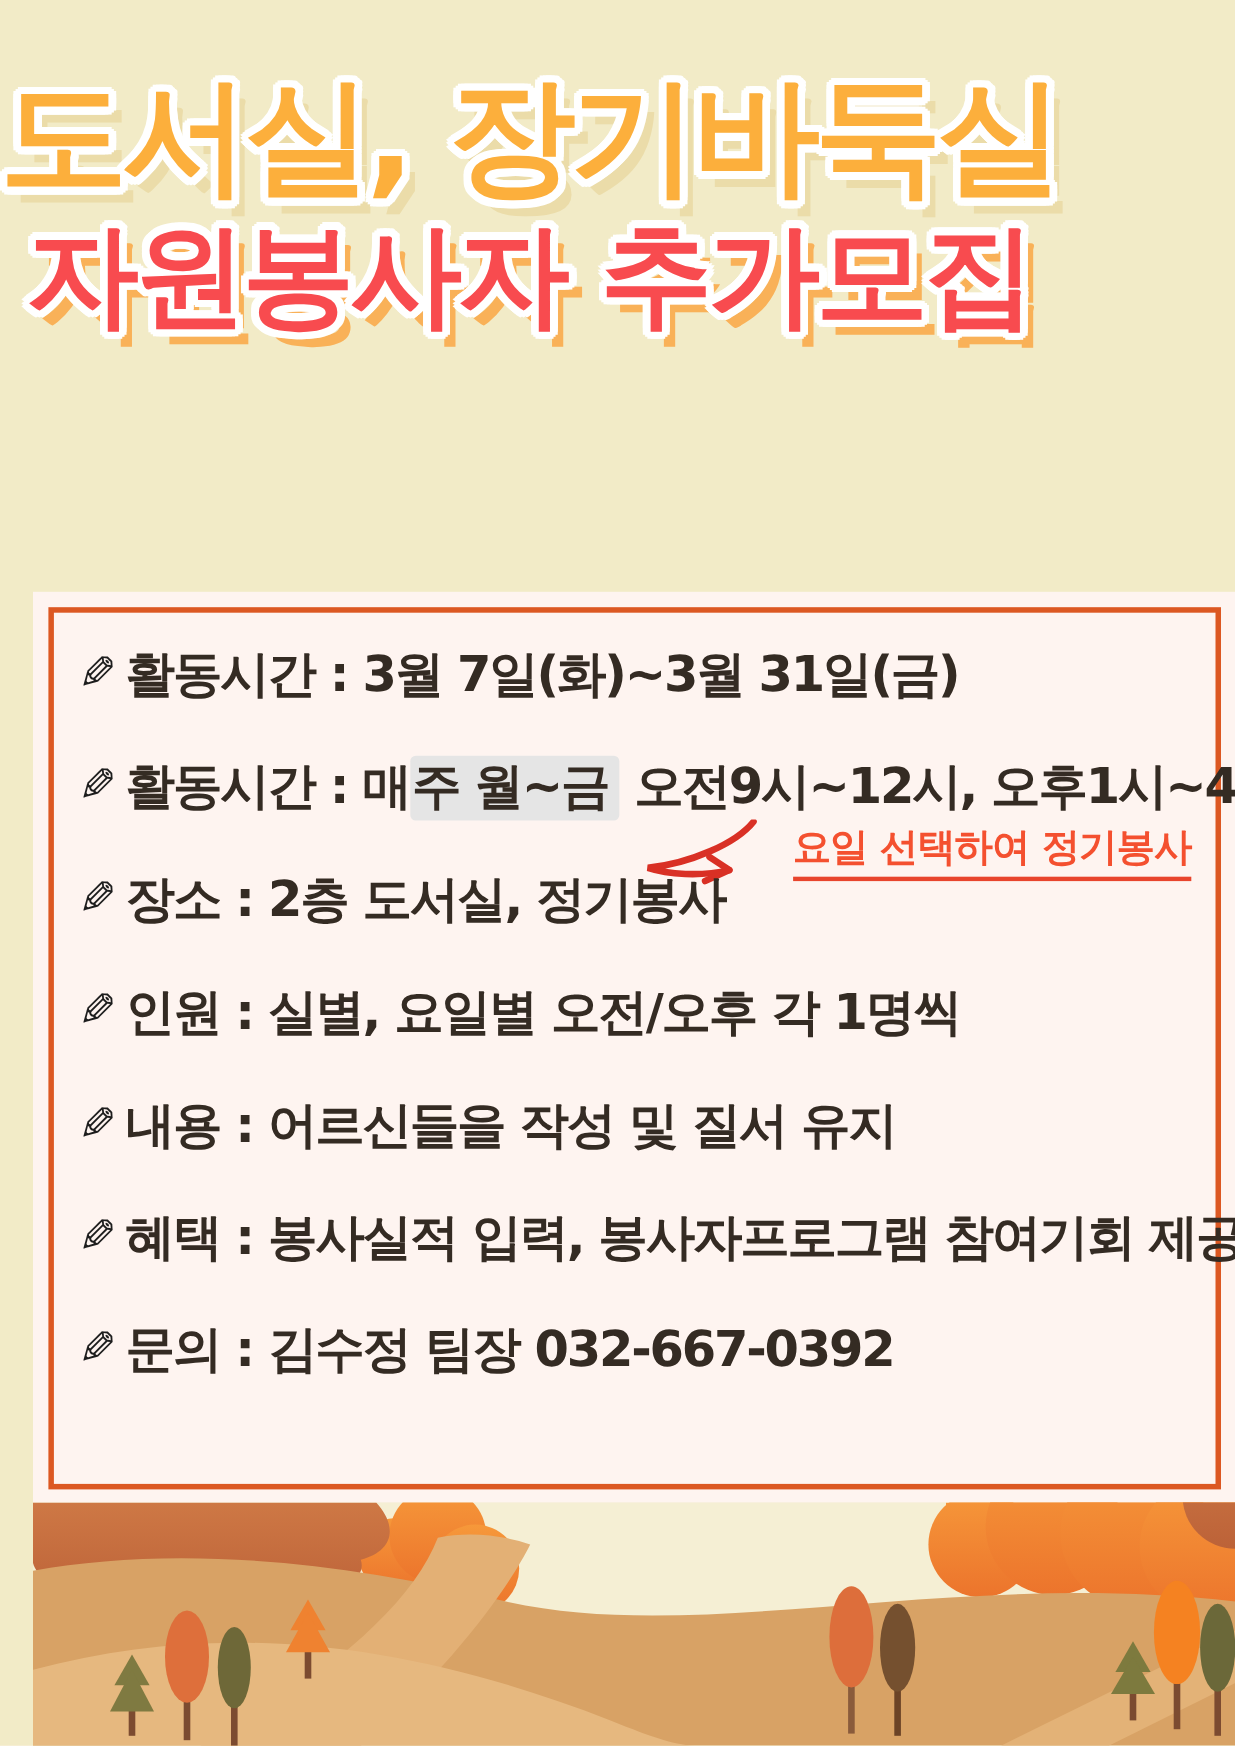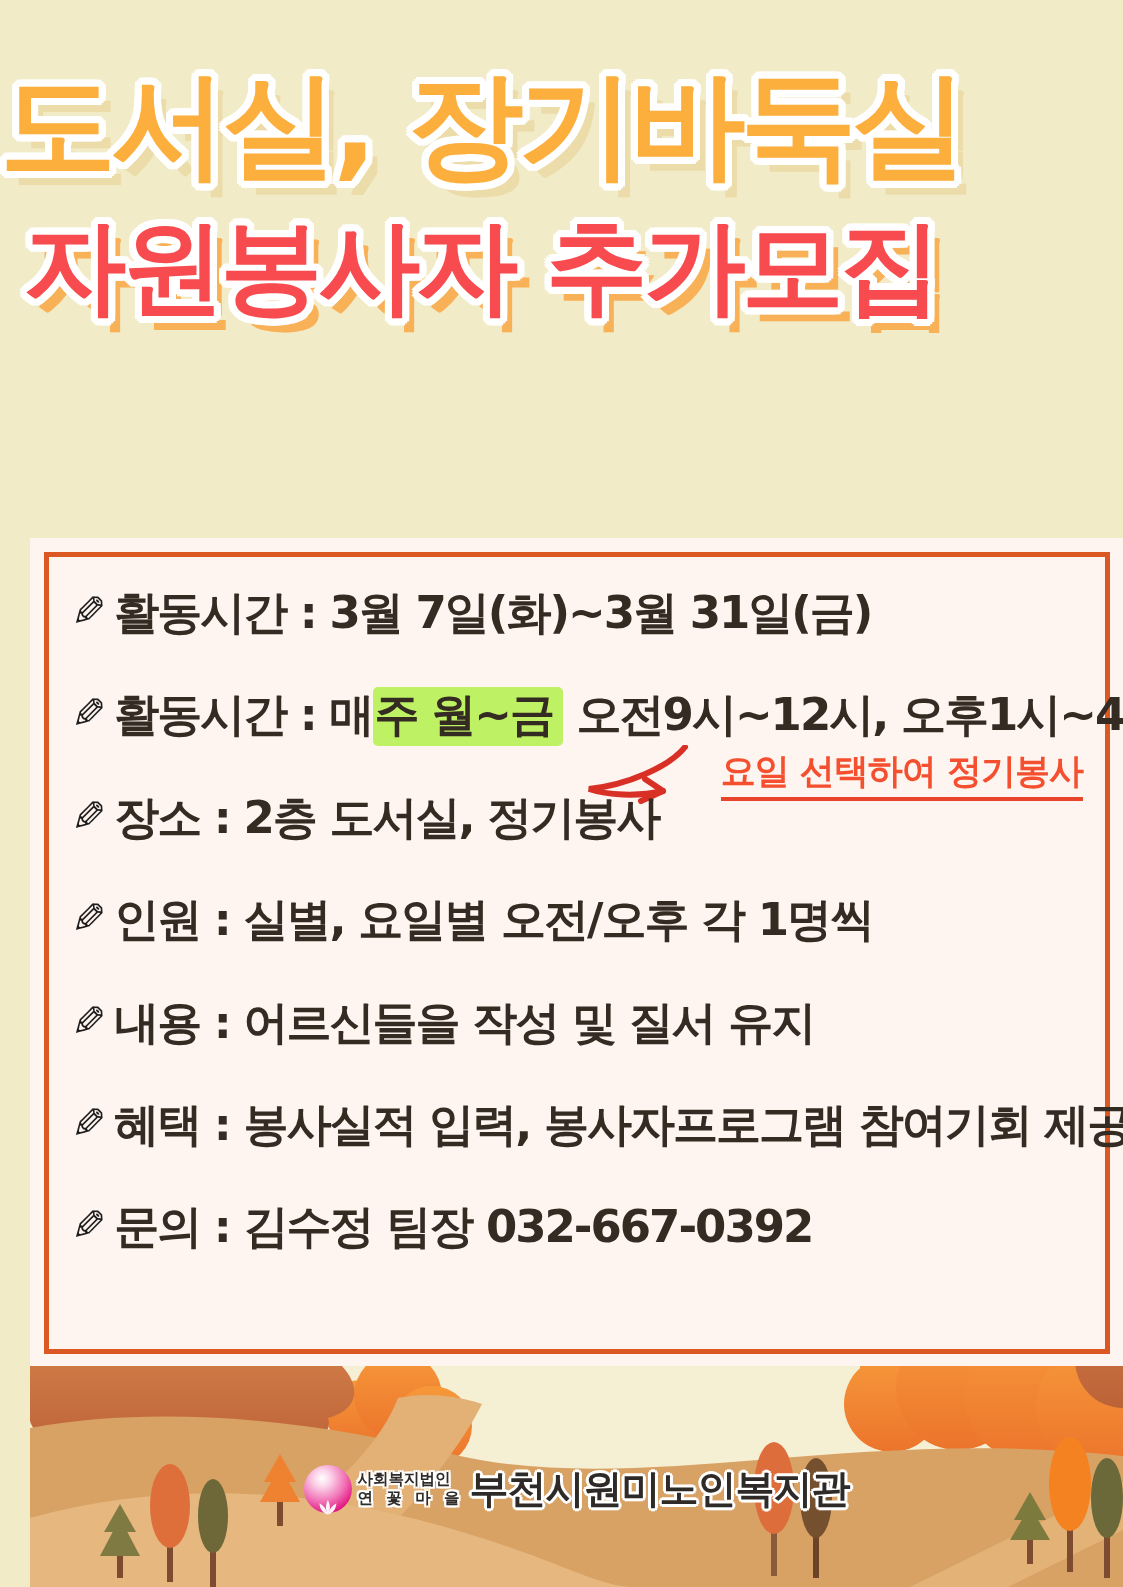--- a/index.html
+++ b/index.html
@@ -15,21 +15,21 @@
     font-size:116px;font-weight:800;letter-spacing:-5px;line-height:1.15;
     color:#FCAF3C;white-space:nowrap;
     text-shadow:
       -7px 0 0 #fff,7px 0 0 #fff,0 -7px 0 #fff,0 7px 0 #fff,
       -5px -5px 0 #fff,5px -5px 0 #fff,-5px 5px 0 #fff,5px 5px 0 #fff,
       -7px -3px 0 #fff,7px -3px 0 #fff,-7px 3px 0 #fff,7px 3px 0 #fff,
       -3px -7px 0 #fff,3px -7px 0 #fff,-3px 7px 0 #fff,3px 7px 0 #fff,
       12px 14px 0 #EBDCA9;
   }
   .title2{
-    margin-top:20px;
+    margin-top:4px;
     font-size:102px;font-weight:800;letter-spacing:-4px;line-height:1.1;
     color:#F84B4F;white-space:nowrap;
     text-shadow:
       -7px 0 0 #fff,7px 0 0 #fff,0 -7px 0 #fff,0 7px 0 #fff,
       -5px -5px 0 #fff,5px -5px 0 #fff,-5px 5px 0 #fff,5px 5px 0 #fff,
       -7px -3px 0 #fff,7px -3px 0 #fff,-7px 3px 0 #fff,7px 3px 0 #fff,
       -3px -7px 0 #fff,3px -7px 0 #fff,-3px 7px 0 #fff,3px 7px 0 #fff,
       12px 14px 0 #F9B158;
   }
   .subtitle{
@@ -52,21 +52,21 @@
     position:relative;
     font-size:45px;font-weight:800;letter-spacing:-2px;line-height:1.32;
     color:#342B23;margin-bottom:43px;white-space:nowrap;
   }
   .pencil{
     display:inline-block;transform:scaleX(-1);
     font-size:42px;color:#1d1d1d;font-weight:400;
     margin-right:8px;vertical-align:2px;letter-spacing:0;
   }
   .hl{
-    background:#bef264;border-radius:5px;
+    background:#e5e5e5;border-radius:5px;
     padding:1px 10px 5px 2px;
   }
   .annotation{
     position:absolute;top:60px;right:2px;
     display:flex;align-items:flex-end;
   }
   .annotation-text{
     font-size:35px;font-weight:700;letter-spacing:-1px;
     color:#F4502F;
     border-bottom:4px solid #E8442C;padding-bottom:3px;
@@ -213,27 +213,13 @@
       <rect x="997" y="172" width="6" height="26" fill="#7C4B30"></rect>
       <polygon points="1000,126 984,154 1016,154" fill="#7D7A3E"></polygon>
       <polygon points="1000,140 980,174 1020,174" fill="#7D7A3E"></polygon>
       <rect x="1037" y="158" width="6" height="48" fill="#7C4B30"></rect>
       <ellipse cx="1040" cy="118" rx="21" ry="47" fill="#F58221"></ellipse>
       <rect x="1074" y="168" width="6" height="44" fill="#7C4B30"></rect>
       <ellipse cx="1077" cy="132" rx="16" ry="40" fill="#6B6839"></ellipse>
     </g>
   </svg>
 
-  <div class="logo">
-    <span class="logo-ball">
-      <svg class="lotus" width="28" height="17" viewBox="0 0 26 16">
-        <path d="M13,1 C15.5,6 15.5,10 13,15 C10.5,10 10.5,6 13,1 Z" fill="#fff" opacity="0.93"></path>
-        <path d="M5,4 C9,6 12,10 12.6,14.5 C8,13 5.5,9.5 5,4 Z" fill="#fff" opacity="0.93"></path>
-        <path d="M21,4 C17,6 14,10 13.4,14.5 C18,13 20.5,9.5 21,4 Z" fill="#fff" opacity="0.93"></path>
-      </svg>
-    </span>
-    <span class="logo-org">
-      <div class="org1">사회복지법인</div>
-      <div class="org2">연 꽃 마 을</div>
-    </span>
-    <span class="logo-name">부천시원미노인복지관</span>
-  </div>
 </div>
 
 </body></html>

